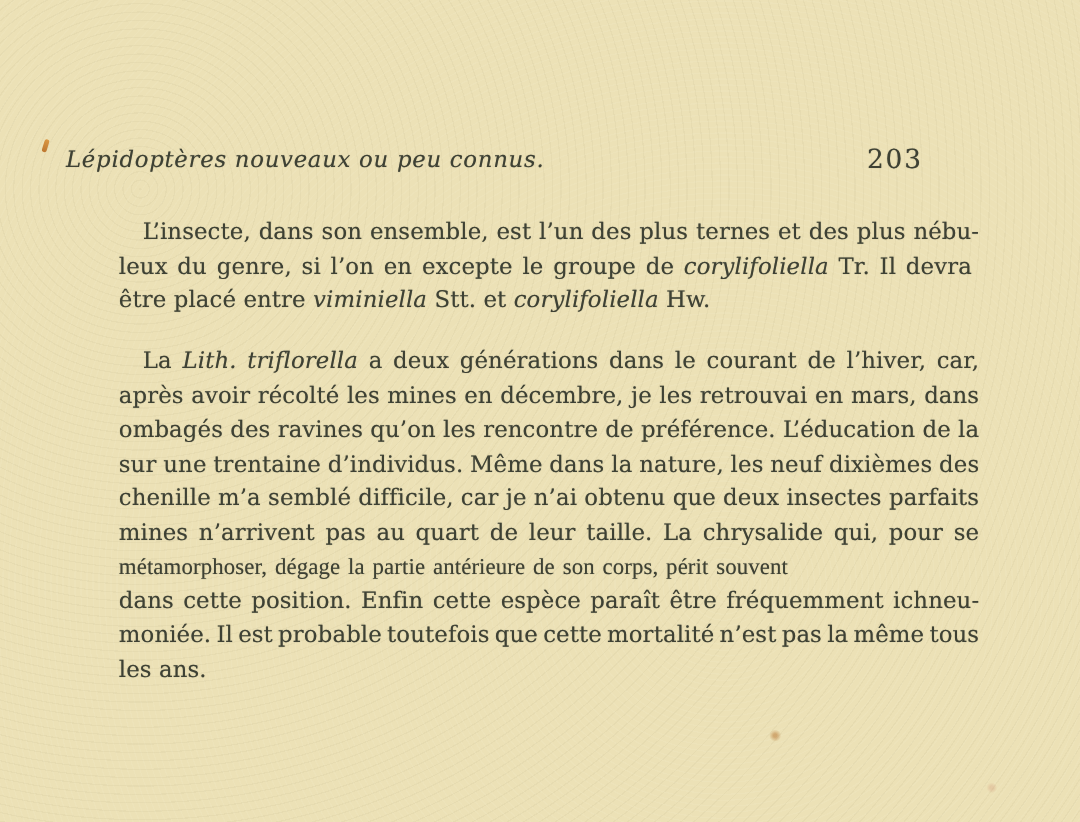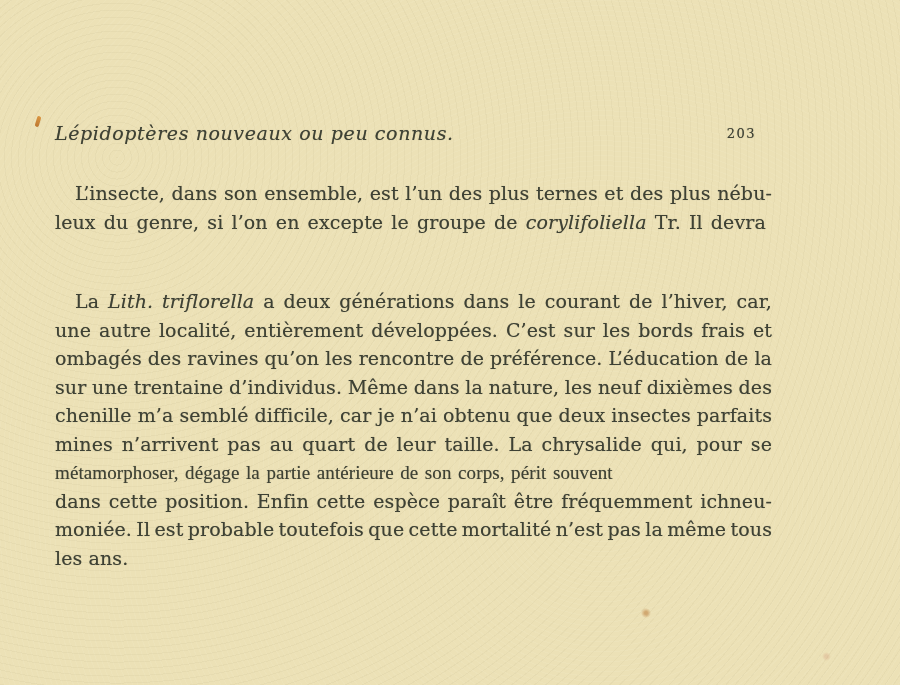--- a/index.html
+++ b/index.html
@@ -46,39 +46,40 @@
   }
   .header-title {
     width: 100%;
     text-align: left;
     font-style: italic;
     font-size: 19px;
     letter-spacing: 0.6px;
   }
   .page-number {
     position: absolute;
-    right: 16px;
+    right: 3px;
     top: 0;
     font-style: normal;
-    font-size: 13px;
+    font-size: 22px;
     line-height: 27px;
     letter-spacing: 1.5px;
   }
   .paragraph {
     position: absolute;
     left: 55px;
     width: 717px;
     font-size: 19px;
   }
   .para-0 { top: 179px; }
   .para-1 { top: 287px; }
   .line {
     height: 28.5px;
     line-height: 28.5px;
     white-space: nowrap;
+    margin-left: 44px;
   }
   .line.indent { padding-left: 20px; }
   .line i { font-style: italic; }
   
   .stain-stroke {
     position: absolute;
     left: 36px;
     top: 116px;
     width: 4px;
     height: 11px;
@@ -118,25 +119,26 @@
   <div class="stain-faint"></div>
 
   <div class="running-header text-layer">
     <div class="header-title">Lépidoptères nouveaux ou peu connus.</div>
     <div class="page-number">203</div>
   </div>
 
   <div class="paragraph para-0 text-layer">
       <div class="line indent"><span style="word-spacing: 0.421875px;"><span>L’insecte, dans son ensemble, est l’un des plus ternes et des plus nébu-</span></span></div>
       <div class="line"><span style="word-spacing: 2px;"><span>leux du genre, si l’on en excepte le groupe de </span><i>corylifoliella</i><span> Tr. Il devra</span></span></div>
+      <div class="line"><span><span>être placé entre </span><i>viminiella</i><span> Stt. et </span><i>corylifoliella</i><span> Hw.</span></span></div>
     </div>
 
   <div class="paragraph para-1 text-layer">
       <div class="line indent"><span style="word-spacing: 2.75142px;"><span>La </span><i>Lith. triflorella</i><span> a deux générations dans le courant de l’hiver, car,</span></span></div>
-      <div class="line"><span style="word-spacing: 1.8px;"><span>une autre localité, entièrement développées. C’est sur les bords frais et</span></span></div>
+      <div class="line"><span style="word-spacing: 0.139323px;"><span>après avoir récolté les mines en décembre, je les retrouvai en mars, dans</span></span></div>
       <div class="line"><span style="word-spacing: -0.0921875px;"><span>ombagés des ravines qu’on les rencontre de préférence. L’éducation de la</span></span></div>
       <div class="line"><span style="word-spacing: -0.446023px;"><span>sur une trentaine d’individus. Même dans la nature, les neuf dixièmes des</span></span></div>
       <div class="line"><span style="word-spacing: -0.0923295px;"><span>chenille m’a semblé difficile, car je n’ai obtenu que deux insectes parfaits</span></span></div>
       <div class="line"><span style="word-spacing: 2.73438px;"><span>mines n’arrivent pas au quart de leur taille. La chrysalide qui, pour se</span></span></div>
       <div class="line"><span style="word-spacing: 1.65972px; font-family: Liberation Serif, serif;"><span>métamorphoser, dégage la partie antérieure de son corps, périt souvent</span></span></div>
       <div class="line"><span style="word-spacing: 1.62326px;"><span>dans cette position. Enfin cette espèce paraît être fréquemment ichneu-</span></span></div>
       <div class="line"><span style="word-spacing: -1.78776px;"><span>moniée. Il est probable toutefois que cette mortalité n’est pas la même tous</span></span></div>
       <div class="line"><span><span>les ans.</span></span></div>
     </div>
 

